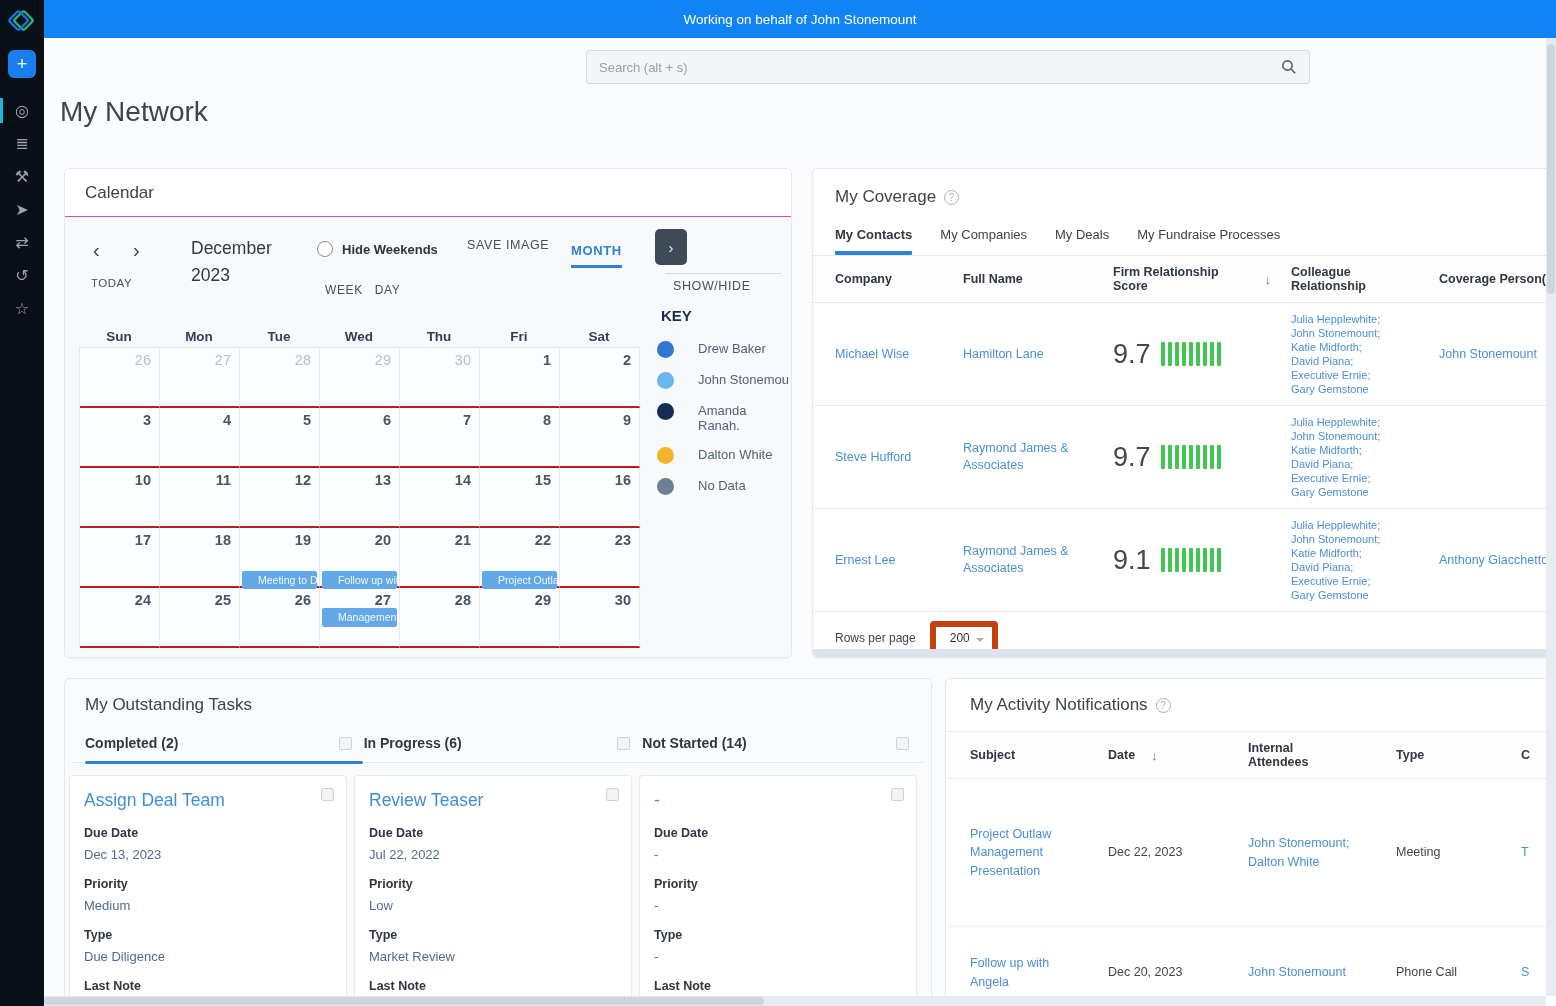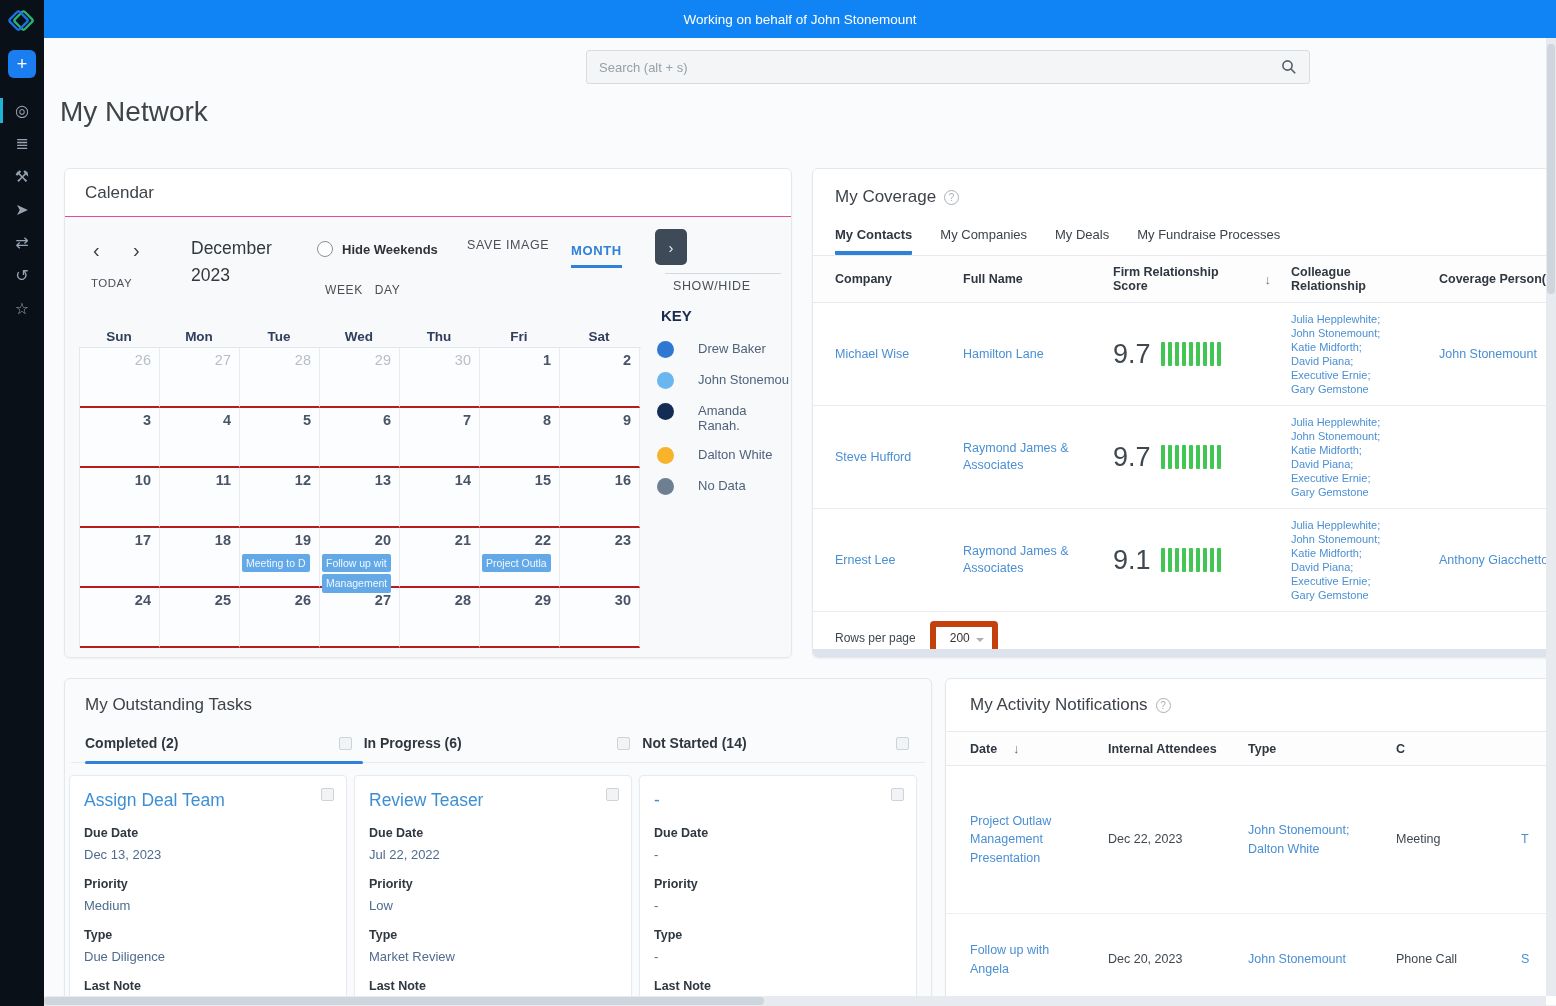--- a/index.html
+++ b/index.html
@@ -48,21 +48,21 @@
   .key-item { display:flex; align-items:flex-start; gap:24px; }
   .key-dot { width:17px; height:17px; border-radius:50%; flex:0 0 auto; }
   .key-label { font-size:13px; color:#50627b; }
   .cal-grid-wrap { left:14px; top:108px; width:562px; }
   .cal-dayrow { display:grid; grid-template-columns:repeat(7,80px); }
   .cal-dh { height:22px; font-size:13.5px; font-weight:700; color:#2e3e5c; display:flex; align-items:center; justify-content:center; }
   .cal-grid { display:grid; grid-template-columns:repeat(7,80px); grid-auto-rows:60px; border-top:1px solid #e2e5ea; border-left:1px solid #e6e8ed; }
   .cal-cell { border-right:1px solid #e9ebef; border-bottom:2px solid #b91c1c; position:relative; background:#fcfdfe; padding:24px 2px 0 2px; }
   .cal-num { position:absolute; top:4px; right:8px; font-size:14.5px; font-weight:600; color:#4a5468; }
   .cal-num.muted { color:#b8bec8; font-weight:400; }
-  .cal-event { margin-top:2px; background:#63a9e8; color:#f0f7ff; font-size:10.5px; line-height:1.55; padding:1px 4px; border-radius:2px; width:max-content; max-width:75px; white-space:nowrap; overflow:hidden; position:relative; z-index:2; }
+  .cal-event { margin-top:19px; background:#63a9e8; color:#f0f7ff; font-size:10.5px; line-height:1.55; padding:1px 16px; border-radius:2px; width:max-content; max-width:75px; white-space:nowrap; overflow:hidden; position:relative; z-index:2; }
   
   .cov-card { left:812px; top:168px; width:762px; height:490px; }
   .cov-head { padding:18px 0 0 22px; }
   .cov-tabs { display:flex; gap:28px; padding:20px 0 0 22px; font-size:13px; color:#3d4349; }
   .cov-tab { padding-bottom:9px; cursor:pointer; }
   .cov-tab.active { font-weight:700; color:#2f3740; border-bottom:4px solid #2f80d9; border-radius:0 0 1px 1px; }
   .cov-thead { display:grid; grid-template-columns:140px 150px 178px 148px 146px; border-top:1px solid #e6e9ed; border-bottom:1px solid #e6e9ed; background:#fdfdfe; }
   .cov-th { padding:9px 10px; font-size:12.5px; font-weight:700; color:#2f3740; display:flex; align-items:center; }
   .cov-th:first-child { padding-left:22px; }
   .sort-arrow { color:#6b7280; font-size:13px; margin-left:16px; }
@@ -506,20 +506,23 @@
       </div>
   </div>
 
   <div class="card act-card">
     <div class="card-head act-head">
       <span>My Activity Notifications</span>
       <span class="info-icon">?</span>
     </div>
     <div class="act-thead" id="act-thead">
         <div class="act-th">
+          <span class="col-label">Subject</span>
+        </div>
+        <div class="act-th">
           <span class="col-label">Date</span>
           <span class="sort-arrow">↓</span>
         </div>
         <div class="act-th">
           <span class="col-label">Internal Attendees</span>
         </div>
         <div class="act-th">
           <span class="col-label">Type</span>
         </div>
         <div class="act-th">

